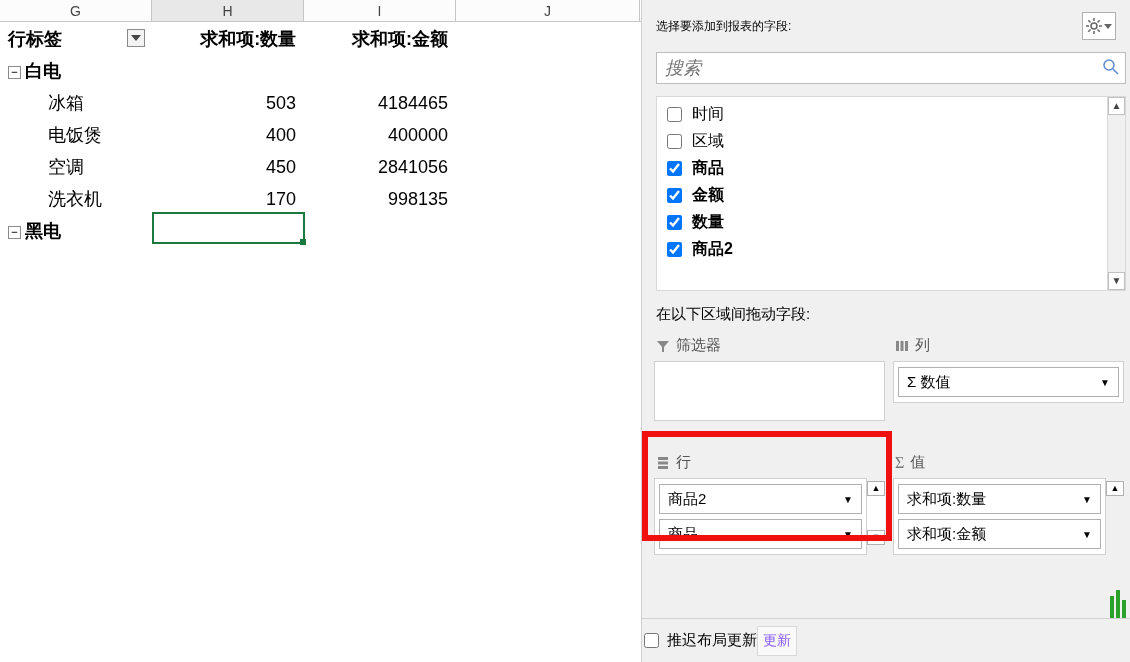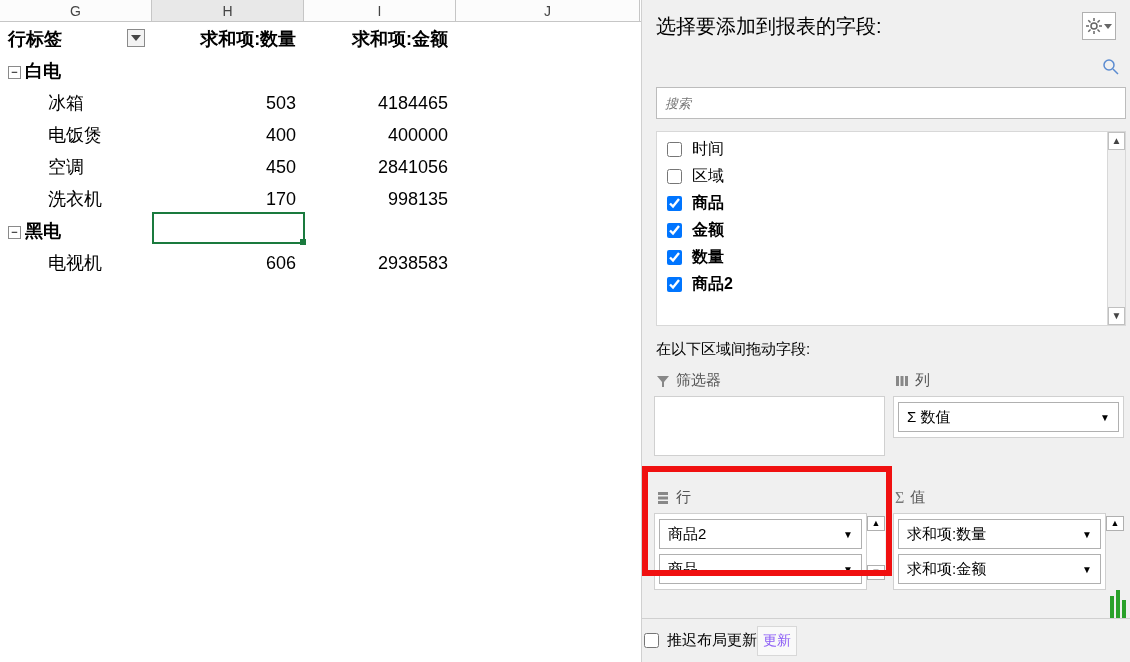--- a/index.html
+++ b/index.html
@@ -24,24 +24,24 @@
   .filter-btn svg { position: absolute; left: 3px; top: 5px; }
   .collapse { display: inline-block; width: 13px; height: 13px; border: 1px solid #8a8a8a; font-size: 11px; line-height: 10px; text-align: center; margin-right: 4px; vertical-align: 1px; color: #444; }
   .indent1 { padding-left: 6px !important; font-weight: bold; }
   .indent2 { padding-left: 46px !important; }
   .total-row td { font-weight: bold; background: #d4e7f2; }
   .sel-cell { position: absolute; left: 152px; top: 212px; width: 153px; height: 32px; border: 2px solid #1a7a3e; pointer-events: none; }
   .sel-cell .handle { position: absolute; right: -3px; bottom: -3px; width: 6px; height: 6px; background: #1a7a3e; }
 
   
   .pane { position: absolute; left: 641px; top: 0; width: 489px; height: 662px; background: #f0f0f0; border-left: 1px solid #d0d0d0; }
-  .pane-head { padding: 12px 14px 8px; font-size: 20px; display: flex; justify-content: space-between; align-items: center; }
+  .pane-head { padding: 12px 14px 8px; font-size: 12px; display: flex; justify-content: space-between; align-items: center; }
   .gear { width: 34px; height: 28px; border: 1px solid #b0b0b0; background: #fff; display: flex; align-items: center; justify-content: center; }
   .search { margin: 4px 4px 0 14px; position: relative; }
-  .search input { width: 100%; height: 32px; border: 1px solid #bcbcbc; padding: 2px 30px 2px 8px; font-size: 13px; color: #888; font-style: italic; background: #fff; margin-top: 35px; }
+  .search input { width: 100%; height: 32px; border: 1px solid #bcbcbc; padding: 2px 30px 2px 8px; font-size: 18px; color: #888; font-style: italic; background: #fff; }
   .search .mag { position: absolute; right: 6px; top: 6px; }
 
   .field-list { margin: 12px 4px 0 14px; background: #fff; border: 1px solid #d8d8d8; height: 195px; position: relative; }
   .field-list .items { padding: 4px 0; }
   .field-row { display: flex; align-items: center; padding: 3px 10px; font-size: 16px; }
   .field-row input[type=checkbox] { width: 15px; height: 15px; margin-right: 10px; }
   .field-row.checked { font-weight: bold; }
   .vscroll { position: absolute; right: 0; top: 0; bottom: 0; width: 18px; background: #f0f0f0; border-left: 1px solid #d8d8d8; }
   .vscroll .arrow { height: 18px; border: 1px solid #c0c0c0; background: #fff; font-size: 10px; text-align: center; line-height: 16px; color: #444; }
   .vscroll .track { position: absolute; top: 18px; bottom: 18px; left: 0; right: 0; }
@@ -123,25 +123,20 @@
     <tr>
           <td class="indent2">洗衣机</td>
           <td class="num">170</td>
           <td class="num">998135</td>
         </tr>
 
     <tr>
           <td class="indent1"><span class="collapse">−</span><span>黑电</span></td>
           <td class="num"></td>
           <td class="num"></td>
-        </tr>
-    <tr>
-          <td class="indent2">电视机</td>
-          <td class="num">606</td>
-          <td class="num">2938583</td>
         </tr>
 
   </tbody>
     </table>
 
   <div class="sel-cell">
       <div class="handle"></div>
     </div>
 </div>
 

